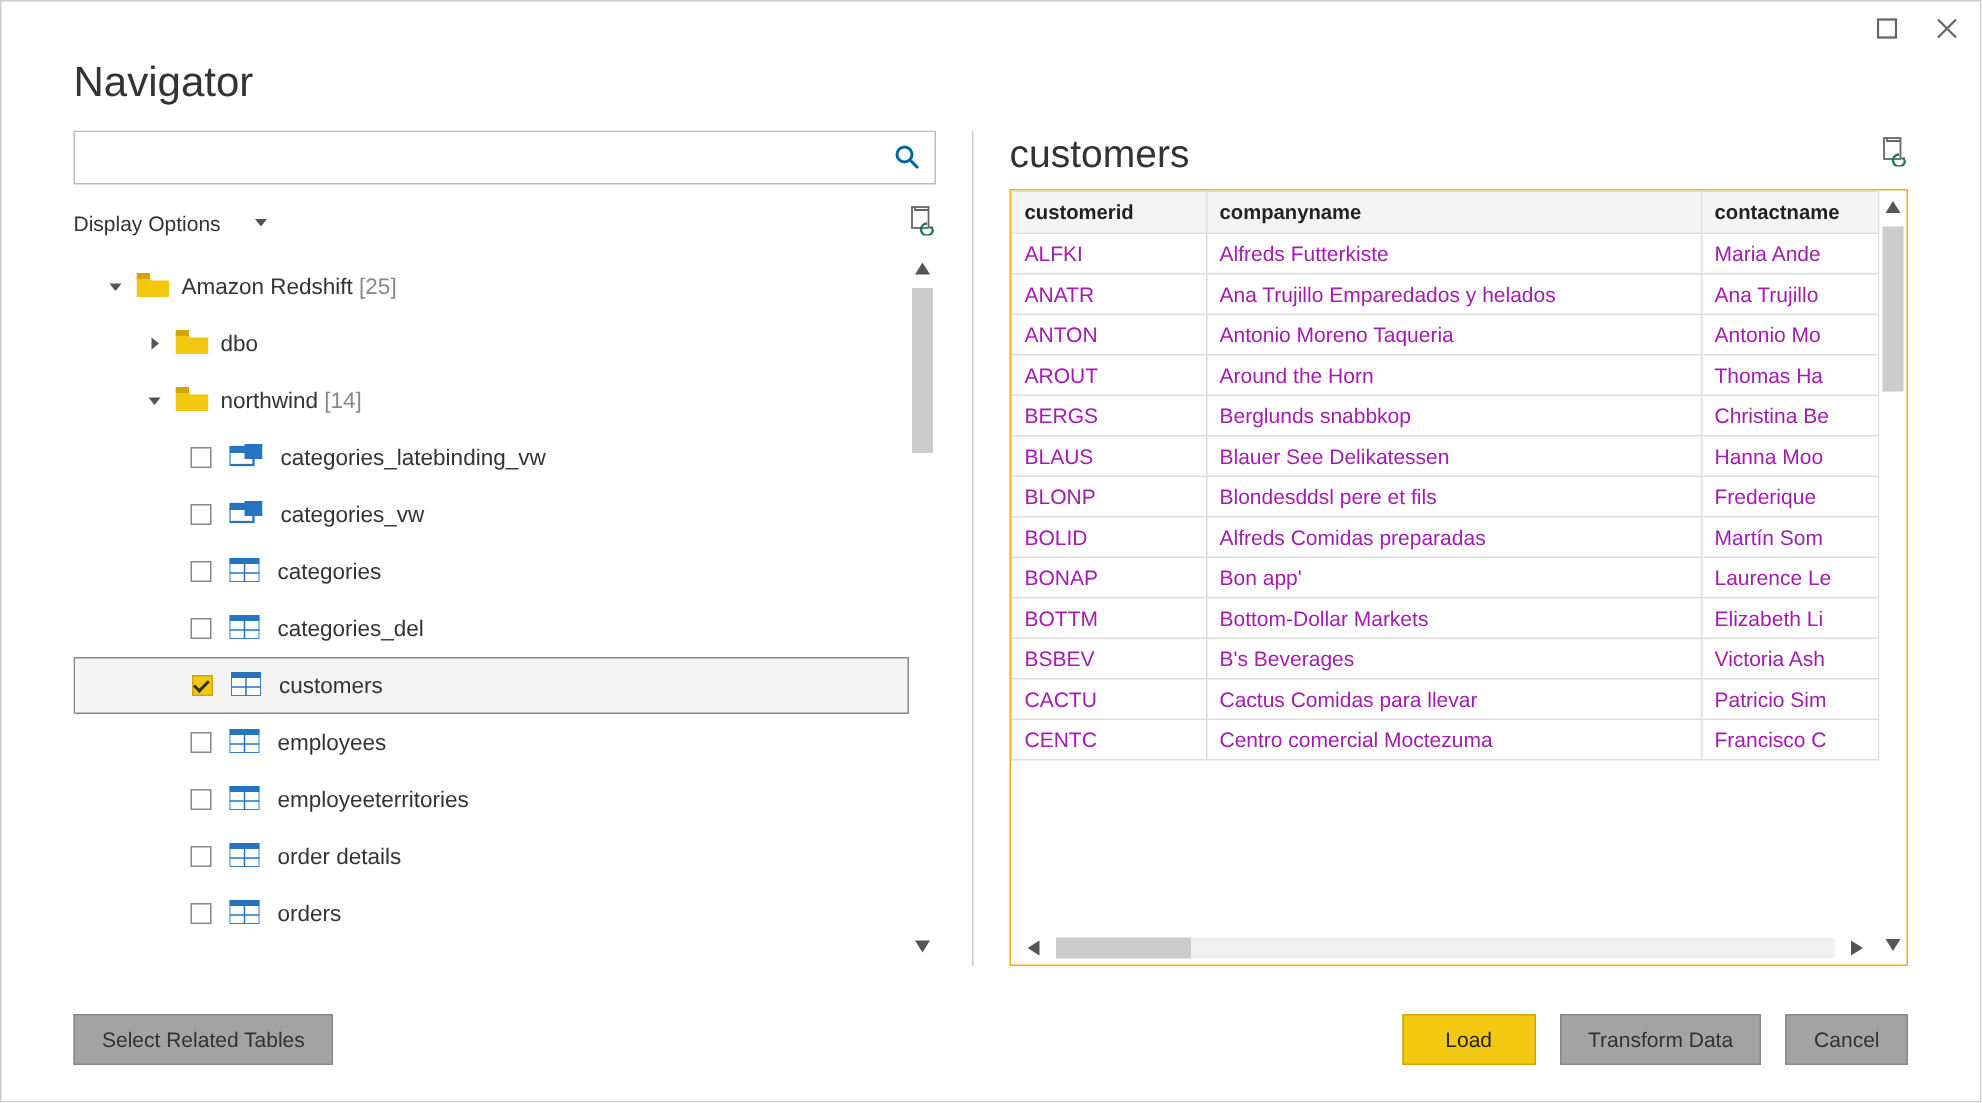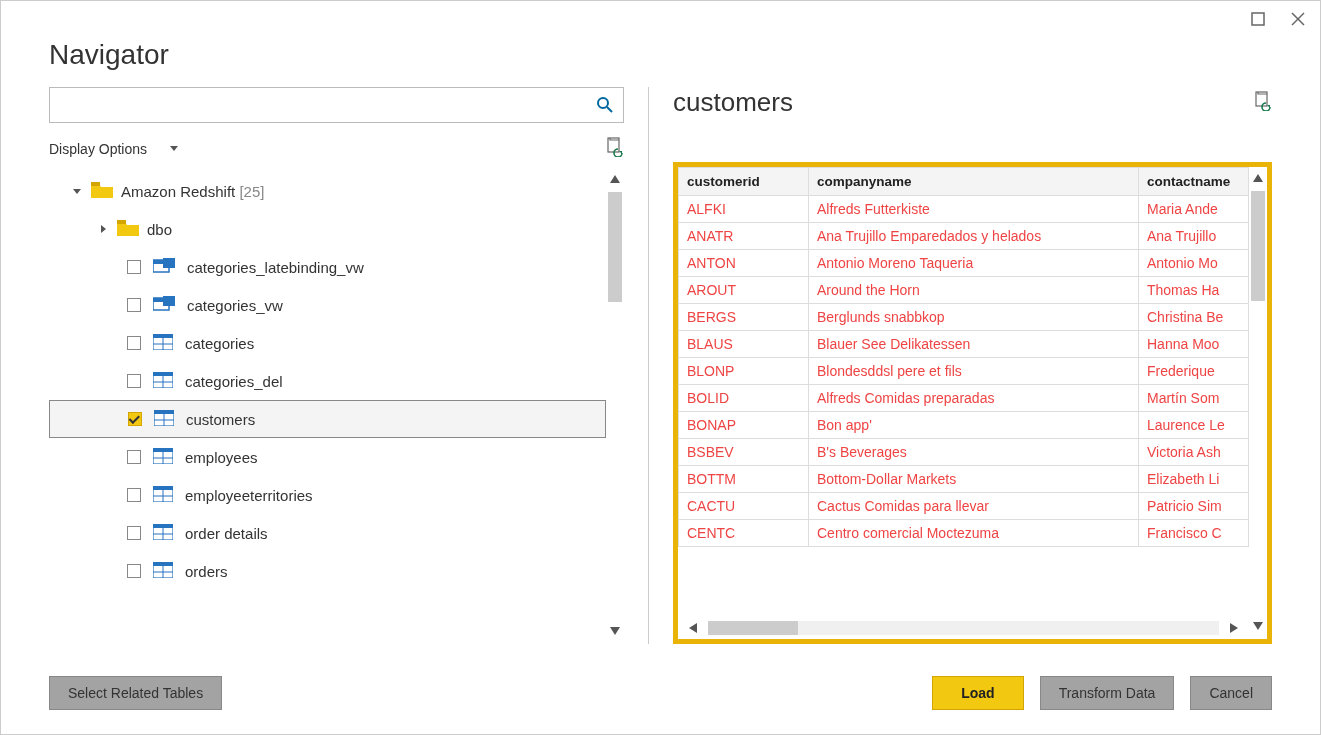--- a/index.html
+++ b/index.html
@@ -32,35 +32,35 @@
   .chk.checked { background:#f2c811; border-color:#d4a500; }
   .chk.checked::after { content:""; width:8px; height:4px; border-left:2px solid #333; border-bottom:2px solid #333; transform:rotate(-45deg) translate(0,-1px); }
   .tree-label { font-size:15px; color:#333; white-space:nowrap; }
   .count { color:#888; }
   .indent-1 { padding-left:22px; }
   .indent-2 { padding-left:48px; }
   .indent-3 { padding-left:78px;gap:12px; }
   
   .preview-header { display:flex; align-items:center; justify-content:space-between; margin-bottom:8px; }
   .preview-title { font-size:26px; font-weight:300; color:#333; }
-  .table-wrap { flex:1; border:5px solid #eab308; overflow:hidden; position:relative; display:flex;margin-top:36px; }
+  .table-wrap { flex:1; border:1px solid #eab308; overflow:hidden; position:relative; display:flex; }
   .table-area { flex:1; overflow:hidden; display:flex; flex-direction:column; }
   .table-sb { width:18px; display:flex; flex-direction:column; align-items:center; justify-content:space-between; padding:4px 0; }
   .tbl { border-collapse:collapse; width:100%; }
   .tbl th { text-align:left; font-weight:700; background:#f4f4f4; border:1px solid #ddd; padding:6px 8px; font-size:13.5px; color:#222; }
-  .tbl td { border:1px solid #ddd; padding:5px 8px; font-size:14px; color:#ef4444; white-space:nowrap; }
+  .tbl td { border:1px solid #ddd; padding:5px 8px; font-size:14px; color:#a21caf; white-space:nowrap; }
   .col-id { width:130px; }
   .col-co { width:330px; }
   .hscroll { height:22px; display:flex; align-items:center; }
   .hscroll .harrow { width:30px; display:flex; justify-content:center; color:#555; font-size:16px; font-weight:bold; }
   .hscroll .htrack { flex:1; height:14px; background:#f0f0f0; position:relative; }
   .hscroll .hthumb { position:absolute; left:0; top:0; height:14px; width:90px; background:#ccc; }
   .footer { display:flex; align-items:center; justify-content:space-between; padding:14px 48px 24px 48px; }
   .btn { border:1px solid #888; background:#a3a3a3; padding:8px 18px; font-size:14px; color:#333; cursor:pointer; }
-  .btn.primary { background:#f2c811; border-color:#d4a500; color:#222; font-weight:700; padding:8px 28px; }
+  .btn.primary { background:#f2c811; border-color:#d4a500; color:#222; font-weight:400; padding:8px 28px; }
   .footer-right { display:flex; gap:16px; }
   .refresh-icon { color:#1a7a4c; }
 </style>
 </head>
 <body>
 
 <div class="window">
 
   <div class="titlebar">
     <div class="tb-btn">
@@ -126,20 +126,30 @@
             <span class="expander">
                 <span class="exp-right"></span>
               </span>
             <span><svg width="22" height="16">
                   <polygon points="0,2 8,2 10,5 22,5 22,16 0,16" fill="#f2c811"></polygon>
                   <rect x="0" y="0" width="9" height="4" fill="#d4a500"></rect>
                 </svg></span>
             <span class="tree-label">dbo</span>
           </div>
 
+          <div class="tree-row indent-2">
+            <span class="expander">
+                <span class="exp-down"></span>
+              </span>
+            <span><svg width="22" height="16">
+                  <polygon points="0,2 8,2 10,5 22,5 22,16 0,16" fill="#f2c811"></polygon>
+                  <rect x="0" y="0" width="9" height="4" fill="#d4a500"></rect>
+                </svg></span>
+            <span class="tree-label"><span>northwind</span> <span class="count">[14]</span></span>
+          </div>
 
           <div id="tree-items">
               <div class="tree-row indent-3">
                 <span class="chk"></span>
                 <span><svg width="22" height="16">
                     <rect x="0" y="2" width="16" height="12" fill="#fff" stroke="#2673c0" stroke-width="1.5"></rect>
                     <rect x="0" y="2" width="16" height="4" fill="#2673c0"></rect>
                     <rect x="10" y="0" width="12" height="10" fill="#2673c0"></rect>
                   </svg></span>
                 <span class="tree-label">categories_latebinding_vw</span>
@@ -307,28 +317,28 @@
                     <td>BOLID</td>
                     <td>Alfreds Comidas preparadas</td>
                     <td>Martín Som</td>
                   </tr>
                   <tr>
                     <td>BONAP</td>
                     <td>Bon app'</td>
                     <td>Laurence Le</td>
                   </tr>
                   <tr>
+                    <td>BOTTM</td>
+                    <td>Bottom-Dollar Markets</td>
+                    <td>Elizabeth Li</td>
+                  </tr>
+                  <tr>
                     <td>BSBEV</td>
                     <td>B's Beverages</td>
                     <td>Victoria Ash</td>
-                  </tr>
-                  <tr>
-                    <td>BOTTM</td>
-                    <td>Bottom-Dollar Markets</td>
-                    <td>Elizabeth Li</td>
                   </tr>
                   <tr>
                     <td>CACTU</td>
                     <td>Cactus Comidas para llevar</td>
                     <td>Patricio Sim</td>
                   </tr>
                   <tr>
                     <td>CENTC</td>
                     <td>Centro comercial Moctezuma</td>
                     <td>Francisco C</td>

